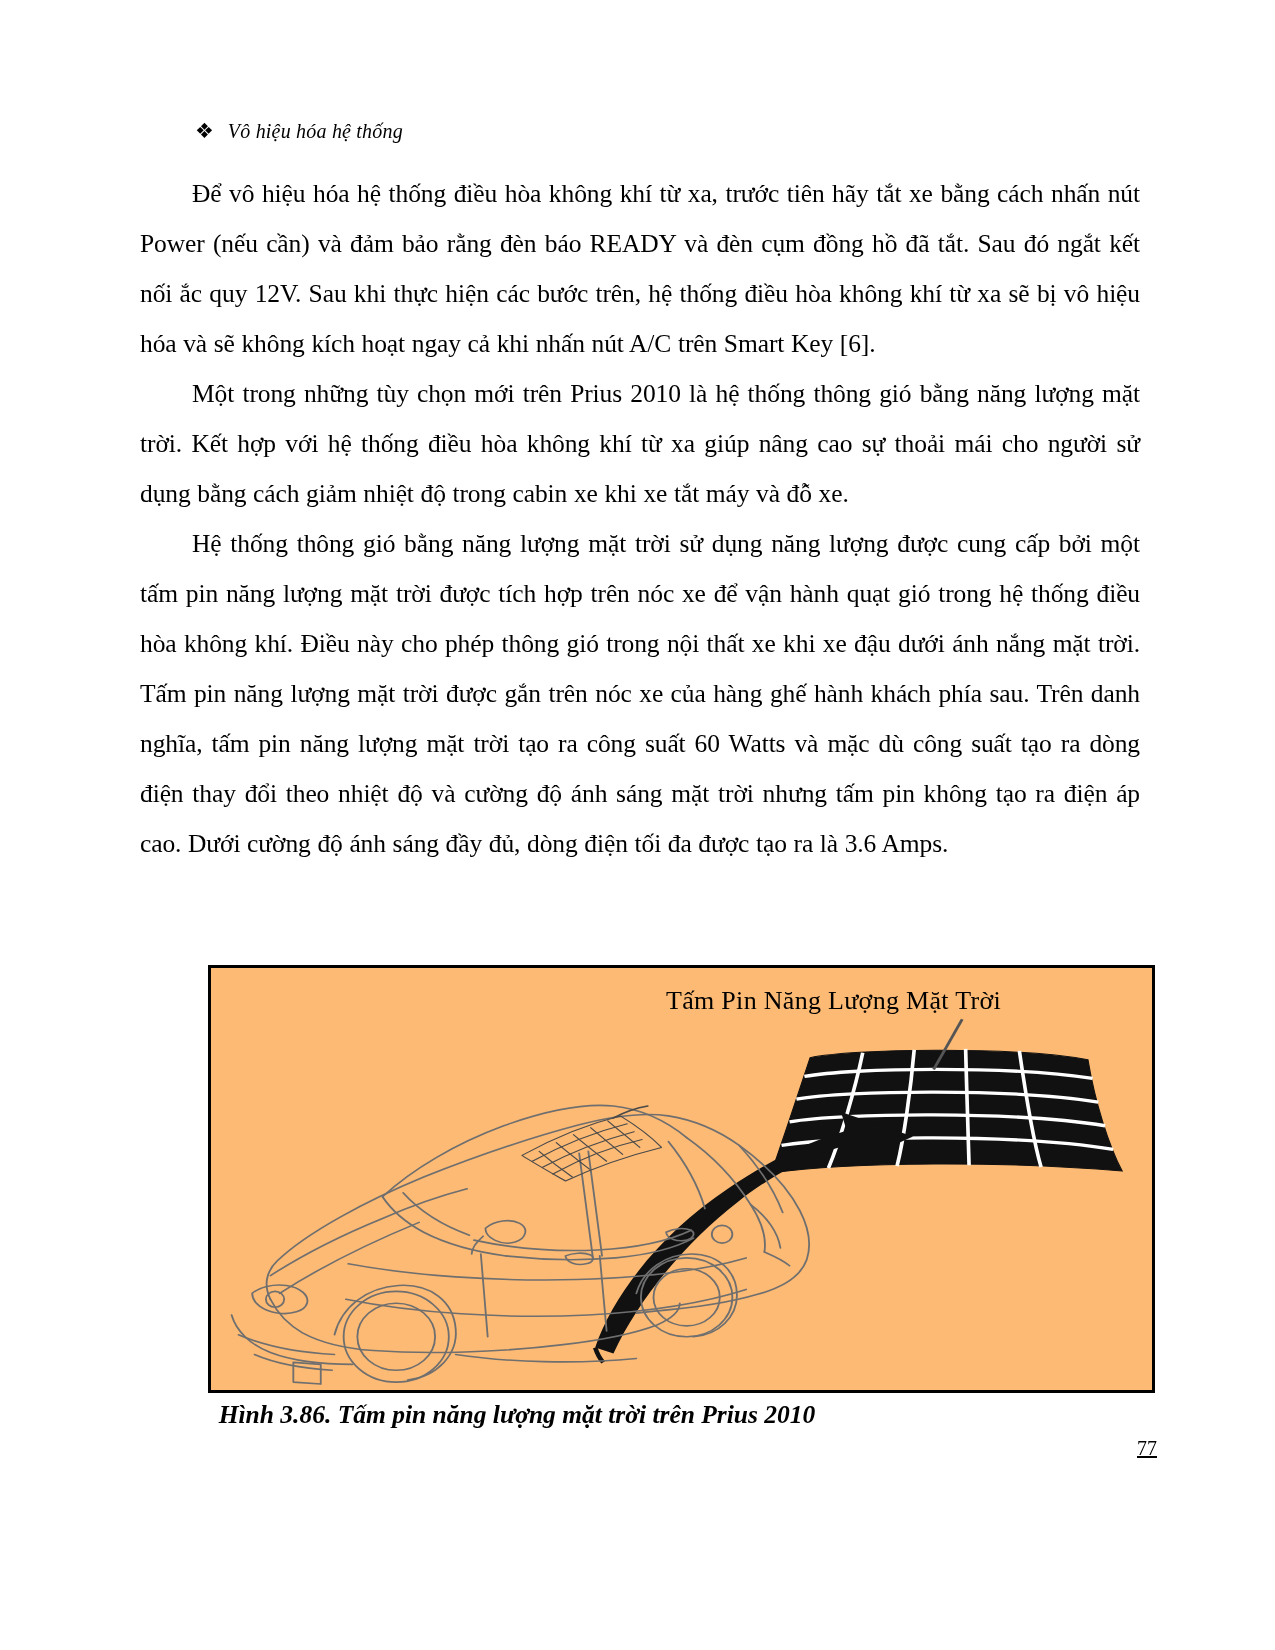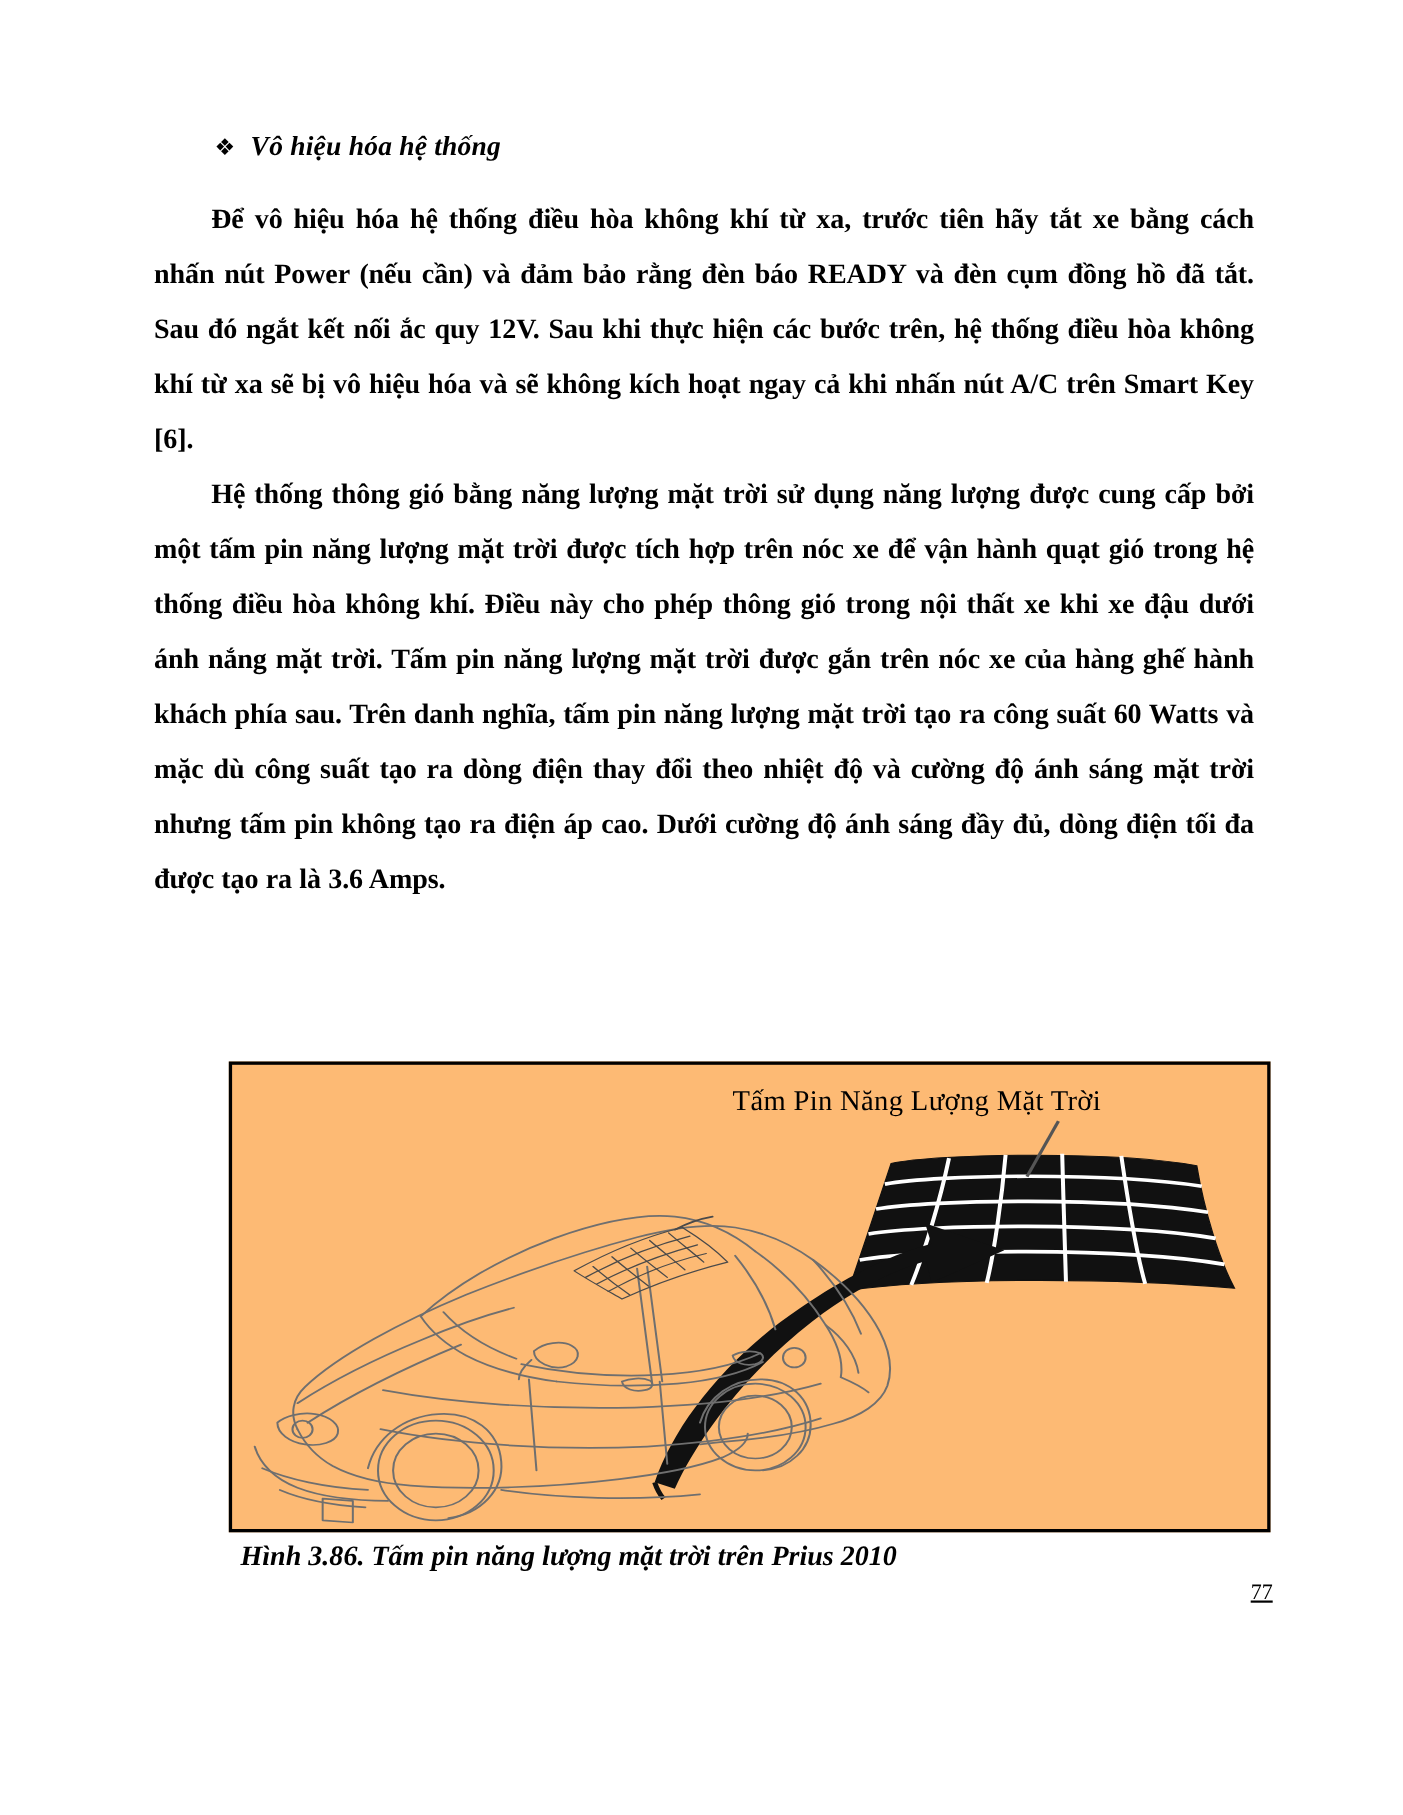--- a/index.html
+++ b/index.html
@@ -32,35 +32,34 @@
     gap: 14px;
     margin: 0 0 26px 55px;
   }
   .bullet-glyph {
     font-size: 21px;
     line-height: 1;
     color: #000;
   }
   .bullet-text {
     font-style: italic;
-    font-weight: bold;
-    font-size: 25px;
+    font-weight: normal;
+    font-size: 20px;
     letter-spacing: 0.2px;
   }
 
   
   p.body {
     margin: 0 0 0 0;
     font-size: 25.5px;
     line-height: 50px;
     text-align: justify;
     text-indent: 52px;
     letter-spacing: -0.1px;
     word-spacing: 0.4px;
-    font-weight: bold;
   }
 
   
   .sub-heading {
     margin: 0;
     font-size: 25.5px;
     line-height: 50px;
     font-style: italic;
     font-weight: bold;
     text-indent: 72px;
@@ -117,20 +116,21 @@
   <div class="content">
 
     <div class="bullet-heading">
       <span class="bullet-glyph">❖</span>
       <span class="bullet-text">Vô hiệu hóa hệ thống</span>
     </div>
 
     <p class="body">Để vô hiệu hóa hệ thống điều hòa không khí từ xa, trước tiên hãy tắt xe bằng cách nhấn nút Power (nếu cần) và đảm bảo rằng đèn báo READY và đèn cụm đồng hồ đã tắt. Sau đó ngắt kết nối ắc quy 12V. Sau khi thực hiện các bước trên, hệ thống điều hòa không khí từ xa sẽ bị vô hiệu hóa và sẽ không kích hoạt ngay cả khi nhấn nút A/C trên Smart Key [6].</p>
 
 
+    <p class="body">Một trong những tùy chọn mới trên Prius 2010 là hệ thống thông gió bằng năng lượng mặt trời. Kết hợp với hệ thống điều hòa không khí từ xa giúp nâng cao sự thoải mái cho người sử dụng bằng cách giảm nhiệt độ trong cabin xe khi xe tắt máy và đỗ xe.</p>
 
     <p class="body">Hệ thống thông gió bằng năng lượng mặt trời sử dụng năng lượng được cung cấp bởi một tấm pin năng lượng mặt trời được tích hợp trên nóc xe để vận hành quạt gió trong hệ thống điều hòa không khí. Điều này cho phép thông gió trong nội thất xe khi xe đậu dưới ánh nắng mặt trời. Tấm pin năng lượng mặt trời được gắn trên nóc xe của hàng ghế hành khách phía sau. Trên danh nghĩa, tấm pin năng lượng mặt trời tạo ra công suất 60 Watts và mặc dù công suất tạo ra dòng điện thay đổi theo nhiệt độ và cường độ ánh sáng mặt trời nhưng tấm pin không tạo ra điện áp cao. Dưới cường độ ánh sáng đầy đủ, dòng điện tối đa được tạo ra là 3.6 Amps.</p>
 
   </div>
 
   <div class="figure-wrap">
 
     <svg class="figure-svg" viewBox="0 0 823 428" preserveAspectRatio="none">
 
       <g>

